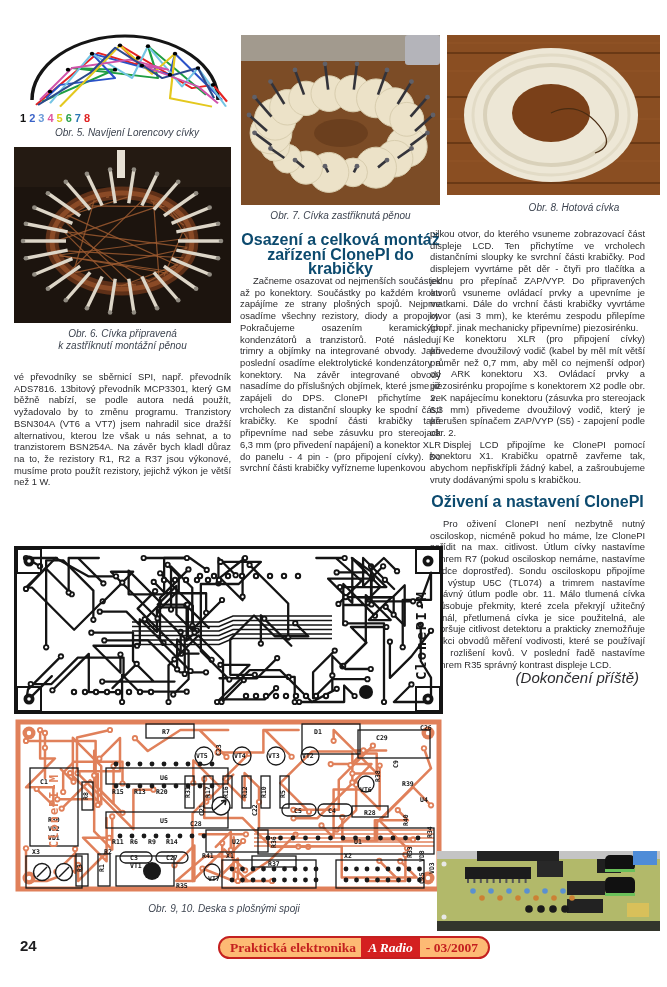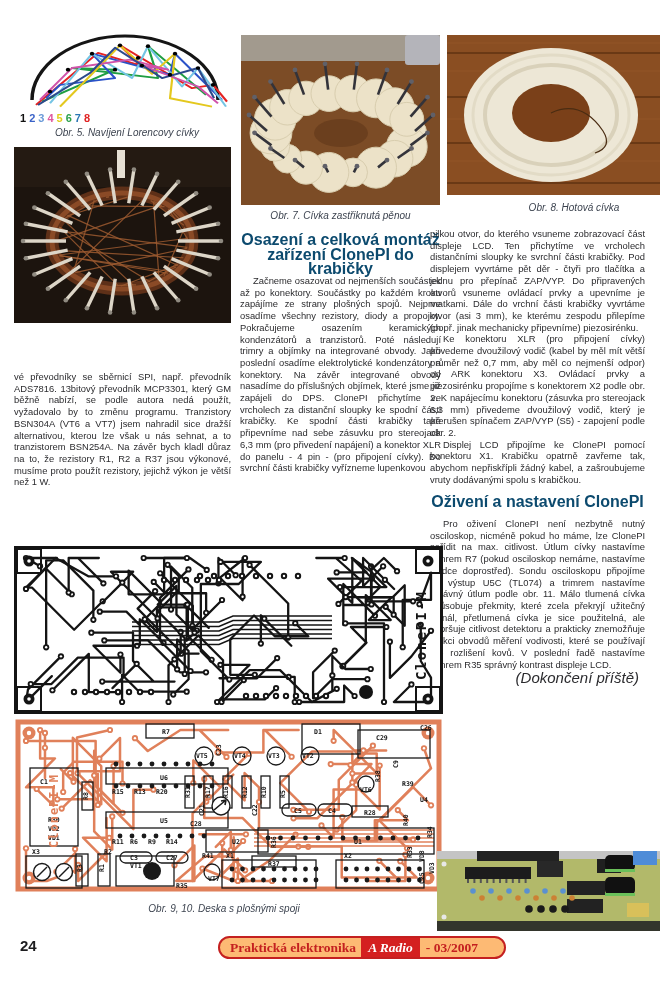--- a/index.html
+++ b/index.html
@@ -12,21 +12,21 @@
   .body-text p{margin:0;text-indent:13px;}
   .body-text p.noindent{text-indent:0;}
   .red-heading{color:#0c4a6e;font-weight:bold;font-size:16px;line-height:14.6px;text-align:center;}
   .sign{font-style:italic;text-align:right;padding-right:6px;font-size:15px;color:#2b2b2e;margin-top:2px;}
   .pagenum{font-weight:bold;font-size:15px;color:#1d1d1f;}
   .capsule{display:inline-flex;align-items:stretch;border:2px solid #c42020;border-radius:13px;
            background:#fdba74;overflow:hidden;font-family:"Liberation Serif",serif;font-weight:bold;
            font-size:13.5px;line-height:19px;white-space:nowrap;}
   .cap-left{color:#c42020;padding:0 5px 0 10px;}
   .cap-mid{background:#d42020;color:#fff;padding:0 7px;font-style:italic;}
-  .cap-right{color:#c42020;padding:0 26px 0 6px;}
+  .cap-right{color:#c42020;padding:0 10px 0 6px;}
   .digitrow{text-align:left;font-weight:bold;font-size:11px;letter-spacing:3px;height:15px;margin-top:2px;}
   svg{display:block;}
 </style>
 </head>
 <body>
 
 <div class="page">
 
   <figure class="abs" style="left:20px;top:26px;width:214px;">
     <svg id="fig5" width="214" height="84" viewBox="0 0 214 100" preserveAspectRatio="none">
@@ -218,20 +218,24 @@
         <line x1="139.8116258169447" y1="62.72661309604105" x2="164.2384099263844" y2="34.74516165565673" stroke="#ddd6c8" stroke-width="3.4"></line>
         <circle cx="164.2384099263844" cy="34.74516165565673" r="2.3" fill="#8f8a80"></circle>
         <line x1="149.91660189758164" y1="68.80133898684977" x2="182.102564068939" y2="46.25516860666272" stroke="#ddd6c8" stroke-width="3.4"></line>
         <circle cx="182.102564068939" cy="46.25516860666272" r="2.3" fill="#8f8a80"></circle>
         <line x1="157.58553743657976" y1="76.3405194623368" x2="195.66014653966778" y2="60.539931612848676" stroke="#ddd6c8" stroke-width="3.4"></line>
         <circle cx="195.66014653966778" cy="60.539931612848676" r="2.3" fill="#8f8a80"></circle>
         <line x1="162.3727417758589" y1="84.90600475707281" x2="204.12323992517915" y2="76.76927217129584" stroke="#ddd6c8" stroke-width="3.4"></line>
         <circle cx="204.12323992517915" cy="76.76927217129584" r="2.3" fill="#8f8a80"></circle>
         <rect x="103" y="3" width="8" height="28" fill="#e6e0d4"></rect>
       </svg>
+    <figcaption class="caption" style="margin-top:5px;">
+      <div>Obr. 6. Cívka připravená</div>
+      <div>k zastříknutí montážní pěnou</div>
+    </figcaption>
   </figure>
 
   <div class="abs body-text" style="left:14px;top:371px;width:217px;">
     <p class="noindent">vé převodníky se sběrnicí SPI, např. převodník ADS7816. 13bitový převodník MCP3301, který GM běžně nabízí, se podle autora nedá použít, vyžadovalo by to změnu programu. Tranzistory BSN304A (VT6 a VT7) jsem nahradil sice dražší alternativou, kterou lze však u nás sehnat, a to tranzistorem BSN254A. Na závěr bych kladl důraz na to, že rezistory R1, R2 a R37 jsou výkonové, musíme proto použít rezistory, jejichž výkon je větší než 1 W.</p>
   </div>
 
   <div class="abs red-heading" style="left:240px;top:233px;width:201px;">
     <div>Osazení a celková montáž</div>
     <div>zařízení ClonePI do krabičky</div>
   </div>

